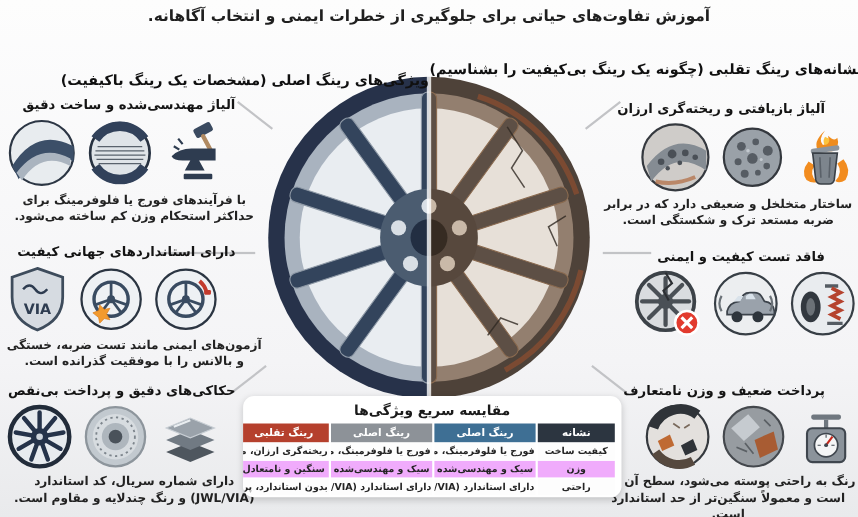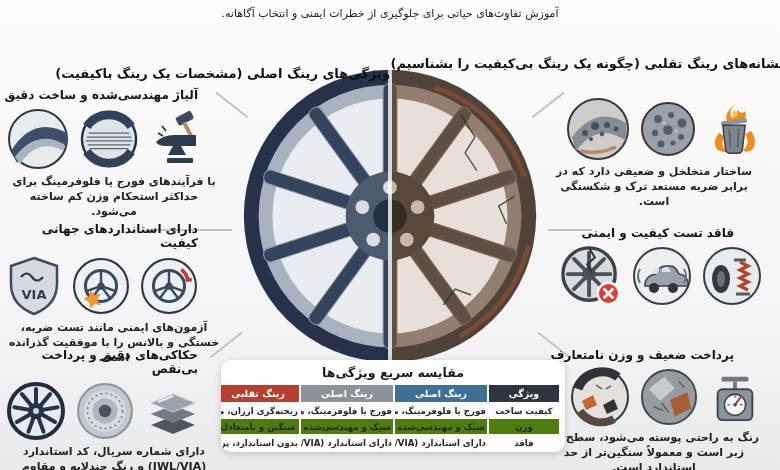--- a/index.html
+++ b/index.html
@@ -5,29 +5,29 @@
   html,body{margin:0;padding:0;}
   .canvas{
     position:relative;width:780px;height:470px;overflow:hidden;
     background:linear-gradient(180deg,#fdfdfd 0%,#f4f4f6 70%,#e9eaec 100%);
     font-family:"DejaVu Sans","Liberation Sans",sans-serif;
     direction:rtl;
   }
   
   .hdr{position:absolute;top:4px;left:0;right:0;text-align:center;}
   .hdr h1{margin:2px 0 0;font-size:21px;font-weight:800;color:#121212;letter-spacing:-.2px;}
-  .hdr p{margin:3px 0 4px;font-size:11px;font-weight:400;color:#1f1f1f;}
+  .hdr p{margin:3px 0 4px;font-size:14px;font-weight:700;color:#1f1f1f;}
   
   .panel{position:absolute;top:56px;width:236px;height:410px;}
   .panel.left{left:4px;}
   .panel.right{right:0px;}
   .panel-heading{position:absolute;top:0;margin:0;font-size:13px;font-weight:800;color:#101010;white-space:nowrap;}
   .panel.left .panel-heading{right:-150px;margin-top:10px;}
   .panel.right .panel-heading{right:-4px;}
-  .item{position:absolute;left:0;right:16px;}
+  .item{position:absolute;left:0;right:0;}
   .item h3{margin:0 26px 0 0;font-size:12px;font-weight:800;color:#141414;text-align:right;}
   .panel.right .item h3{margin-right:30px;}
   .item p{margin:3px 2px 0;font-size:11px;line-height:1.38;font-weight:600;color:#222;text-align:center;}
   .icons{display:flex;align-items:center;gap:10px;margin-top:5px;direction:ltr;}
   .panel.left .icons{justify-content:flex-start;padding-left:2px;}
   .panel.right .icons{justify-content:flex-end;padding-right:2px;}
   
   .callout{position:absolute;height:1.5px;background:#c2c3c6;}
   
   .wheel{position:absolute;left:230px;top:58px;}
@@ -42,21 +42,21 @@
   
   .table-card{
     position:absolute;left:221px;top:360px;width:344px;height:92px;
     background:#fff;border-radius:10px;box-shadow:0 2px 7px rgba(0,0,0,.18);
     overflow:hidden;
   }
   .tbl-title{font-size:12.5px;font-weight:800;color:#1b1b1b;text-align:center;padding:5px 0 4px;}
   table.cmp{width:336px;margin:0 4px;border-collapse:separate;border-spacing:2px 1px;table-layout:fixed;direction:rtl;}
   table.cmp th{color:#fff;font-size:9.5px;font-weight:800;padding:3px 1px;}
   table.cmp td{font-size:8.6px;font-weight:700;color:#242424;text-align:center;padding:2.5px 1px;background:#fdfdfd;white-space:nowrap;overflow:hidden;}
-  table.cmp tr.alt td{background:#4d7c0f;}
+  table.cmp tr.alt td{background:#f0abfc;}
   col.c0{width:70px}col.c1{width:92px}col.c2{width:92px}col.c3{width:82px}
 </style>
 </head>
 <body>
 
 <div class="canvas">
 
   <div class="hdr">
     <p>آموزش تفاوت‌های حیاتی برای جلوگیری از خطرات ایمنی و انتخاب آگاهانه.</p>
   </div>
@@ -240,20 +240,21 @@
         </svg>
       </div>
       <p>دارای شماره سریال، کد استاندارد (JWL/VIA) و رنگ چندلایه و مقاوم است.</p>
     </div>
   </div>
 
   <div class="panel right">
     <h2 class="panel-heading">نشانه‌های رینگ تقلبی (چگونه یک رینگ بی‌کیفیت را بشناسیم)</h2>
 
     <div class="item" style="top:36px;">
+      <h3>آلیاژ بازیافتی و ریخته‌گری ارزان</h3>
       <div class="icons">
         <svg width="64" height="64" viewBox="0 0 64 64">
           <circle cx="32" cy="32" r="30" fill="#cfccc9" stroke="#35393f" stroke-width="2"></circle>
           <path d="M6 40 Q30 8 60 26 L60 44 Q32 24 10 54 Z" fill="#858c93"></path>
           <g fill="#4a5057">
             <circle cx="19" cy="36" r="3"></circle>
               <circle cx="29" cy="29" r="4"></circle>
               <circle cx="41" cy="28" r="3"></circle>
             <circle cx="50" cy="32" r="2.5"></circle>
               <circle cx="25" cy="42" r="2"></circle>
@@ -371,39 +372,39 @@
     <div class="tbl-title">مقایسه سریع ویژگی‌ها</div>
     <table class="cmp">
       <colgroup>
           <col class="c0">
           <col class="c1">
           <col class="c2">
           <col class="c3">
         </colgroup>
       <tbody>
           <tr>
-        <th style="background: rgb(44, 53, 64);">ویژگی</th>
+        <th style="background: rgb(44, 53, 64);">نشانه</th>
         <th style="background: rgb(62, 111, 148);">رینگ اصلی</th>
         <th style="background: rgb(141, 146, 152);">رینگ اصلی</th>
         <th style="background: rgb(181, 64, 45);">رینگ تقلبی</th>
       </tr>
       <tr>
         <td>کیفیت ساخت</td>
         <td>فورج یا فلوفرمینگ، متراکم</td>
         <td>فورج یا فلوفرمینگ، متراکم</td>
         <td>ریخته‌گری ارزان، منخلخل</td>
       </tr>
       <tr class="alt">
         <td>وزن</td>
         <td>سیک و مهندسی‌شده</td>
         <td>سیک و مهندسی‌شده</td>
         <td>سنگین و نامتعادل</td>
       </tr>
       <tr>
-        <td>فاقد</td>
+        <td>راحتی</td>
         <td>دارای استاندارد (JWL/VIA)</td>
         <td>دارای استاندارد (JWL/VIA)</td>
         <td>بدون استاندارد، پرخطر</td>
       </tr>
     </tbody>
       </table>
   </div>
 
 </div>
 

